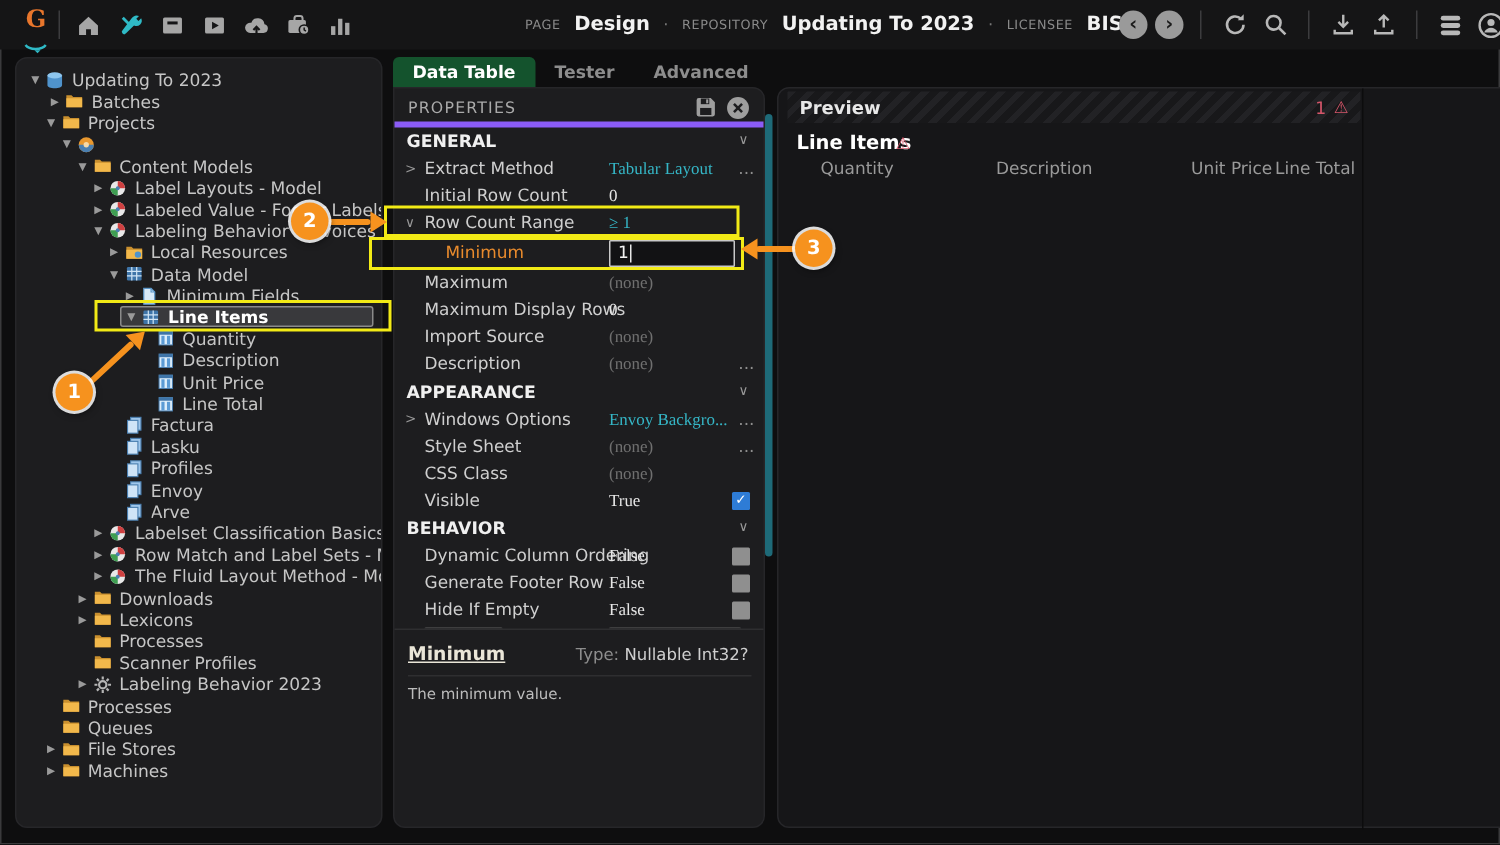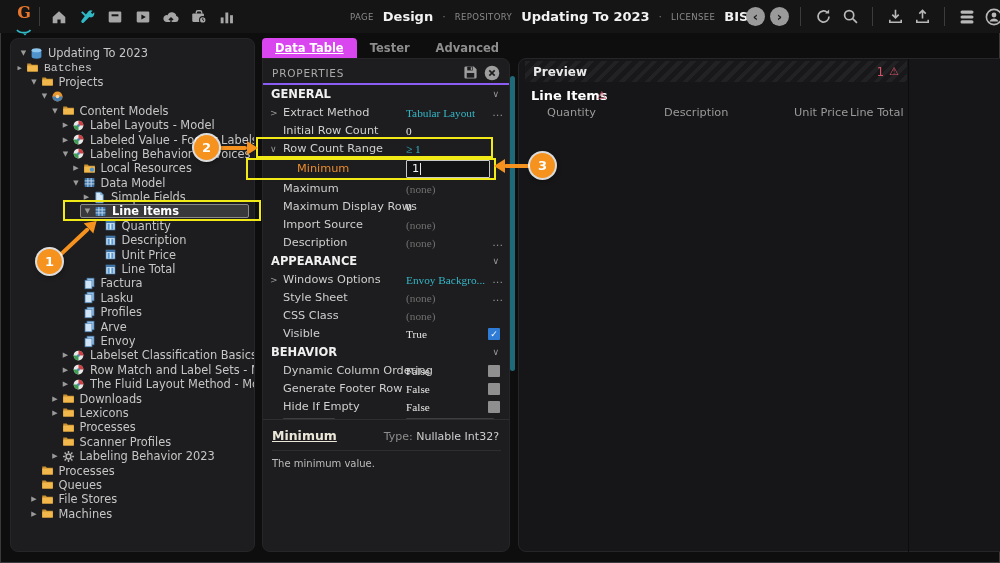--- a/index.html
+++ b/index.html
@@ -25,32 +25,32 @@
 
   
   .panel { position:absolute; background:#1d1d1f; border-radius:8px; border:1px solid #262629; }
   .tree-panel { left:10px; top:38px; width:245px; height:514px; padding-top:7px; overflow:hidden; }
   .mid-panel  { left:262px; top:58px; width:248px; height:494px; border-top-left-radius:0; }
   .preview-panel { left:518px; top:58px; width:526px; height:494px; background:#161618; }
 
   
   .tabs { position:absolute; left:262px; top:38px; height:20px; display:flex; }
   .tab { padding:0 13px; font-size:11.5px; font-weight:bold; color:#8d8d8d; line-height:21px; }
-  .tab.active { background:#d946ef; color:#fff; border-radius:4px 4px 0 0;text-decoration:underline; }
+  .tab.active { background:#14532d; color:#fff; border-radius:4px 4px 0 0; }
 
   
   .tree-row { position:relative; height:14.4px; display:flex; align-items:center; font-size:11.4px; color:#c6c6c6; white-space:nowrap; }
   .row-inner { display:flex; align-items:center; height:14px; flex:1; margin-right:5px; border-radius:2px; }
   .tree-row.selected .row-inner { background:#39393c; border:1px solid #8a8a8a; color:#fff; font-weight:bold; }
   .t-arrow { width:13px; font-size:7px; color:#9a9a9a; text-align:center; flex:0 0 13px; }
   .t-icon { width:14px; height:13px; flex:0 0 14px; margin-right:4px; display:flex; align-items:center; }
   .t-label { overflow:hidden; text-overflow:ellipsis; }
 
   
-  .props-head { height:23px; margin-top:3px; padding:0 9px; display:flex; align-items:center; border-bottom:2px solid #8b5cf6; }
+  .props-head { height:23px; margin-top:3px; padding:0 9px; display:flex; align-items:center; border-bottom:4px solid #8b5cf6; }
   .props-title { font-size:10.5px; letter-spacing:.8px; color:#aaaaaa; flex:1; }
   .ph-btn { margin-left:6px; display:flex; align-items:center; }
   .prop-grid { position:relative; height:334px; overflow:hidden; }
   .sec-row { position:relative; height:19px; line-height:19px; padding-left:8px; font-size:11.5px; font-weight:bold; color:#f0f0f0; }
   .sec-chev { position:absolute; right:10px; top:0; color:#9a9a9a; font-size:9px; font-weight:normal; }
   .p-row { position:relative; height:18px; line-height:18px; font-size:11.3px; }
   .p-row.editor-row { height:22px; line-height:22px; }
   .p-exp { position:absolute; left:7px; width:12px; color:#9a9a9a; font-size:9px; }
   .p-label { position:absolute; left:20px; color:#cfcfcf; }
   .p-label.ind { left:34px; }
@@ -230,21 +230,21 @@
           <span class="t-arrow">▼</span>
           <span class="t-icon">
             <svg width="13" height="13" viewBox="0 0 16 16">
               <path d="M2 4v8c0 1.4 2.7 2.5 6 2.5s6-1.1 6-2.5V4z" fill="#4f93cc"></path>
               <ellipse cx="8" cy="4" rx="6" ry="2.5" fill="#8ec6ee"></ellipse>
             </svg>
           </span>
           <span class="t-label">Updating To 2023</span>
         </div>
       </div>
-      <div class="tree-row" style="padding-left: 2px; font-family: Liberation Mono, monospace;">
+      <div class="tree-row" style="padding-left: 19px;">
         <div class="row-inner">
           <span class="t-arrow">▶</span>
           <span class="t-icon">
             <svg width="13" height="13" viewBox="0 0 16 16">
               <path d="M1.5 3h4.2L7.2 4.6h7.3V13H1.5z" fill="#c98f2e"></path>
               <path d="M1.5 5.6h13V13h-13z" fill="#f2b84b"></path>
             </svg>
           </span>
           <span class="t-label">Batches</span>
         </div>
@@ -354,21 +354,21 @@
       </div>
       <div class="tree-row" style="padding-left: 69px;">
         <div class="row-inner">
           <span class="t-arrow">▶</span>
           <span class="t-icon">
             <svg width="13" height="13" viewBox="0 0 16 16">
               <path d="M3.5 1.5h6l3 3v10h-9z" fill="#d7e9f8" stroke="#5b96c8" stroke-width="1"></path>
               <path d="M9.5 1.5v3h3" fill="none" stroke="#5b96c8" stroke-width="1"></path>
             </svg>
           </span>
-          <span class="t-label">Simple Fields</span>
+          <span class="t-label">Minimum Fields</span>
         </div>
       </div>
       <div class="tree-row selected" style="padding-left: 69px;">
         <div class="row-inner">
           <span class="t-arrow">▼</span>
           <span class="t-icon">
             <svg width="13" height="13" viewBox="0 0 16 16">
               <rect x="2" y="2.5" width="12" height="11" rx="1" fill="#3e74a8"></rect>
               <path d="M2 6h12M2 9.7h12M6 2.5v11M10 2.5v11" stroke="#cfe4f5" stroke-width="1" fill="none"></path>
             </svg>
@@ -470,33 +470,33 @@
       </div>
       <div class="tree-row" style="padding-left: 58.5px;">
         <div class="row-inner">
           <span class="t-arrow"></span>
           <span class="t-icon">
             <svg width="13" height="13" viewBox="0 0 16 16">
               <rect x="5" y="1.5" width="8.5" height="10.5" fill="#9fc7ec" stroke="#4a7fb0" stroke-width="0.9"></rect>
               <rect x="2.5" y="4" width="8.5" height="10.5" fill="#cfe4f7" stroke="#4a7fb0" stroke-width="0.9"></rect>
             </svg>
           </span>
-          <span class="t-label">Arve</span>
+          <span class="t-label">Envoy</span>
         </div>
       </div>
       <div class="tree-row" style="padding-left: 58.5px;">
         <div class="row-inner">
           <span class="t-arrow"></span>
           <span class="t-icon">
             <svg width="13" height="13" viewBox="0 0 16 16">
               <rect x="5" y="1.5" width="8.5" height="10.5" fill="#9fc7ec" stroke="#4a7fb0" stroke-width="0.9"></rect>
               <rect x="2.5" y="4" width="8.5" height="10.5" fill="#cfe4f7" stroke="#4a7fb0" stroke-width="0.9"></rect>
             </svg>
           </span>
-          <span class="t-label">Envoy</span>
+          <span class="t-label">Arve</span>
         </div>
       </div>
       <div class="tree-row" style="padding-left: 48px;">
         <div class="row-inner">
           <span class="t-arrow">▶</span>
           <span class="t-icon">
             <svg width="13" height="13" viewBox="0 0 16 16">
               <circle cx="8" cy="8" r="6" fill="#e8e8e8"></circle>
               <path d="M8 2a6 6 0 0 1 6 6H8z" fill="#cf4040"></path>
               <path d="M8 14a6 6 0 0 1-6-6h6z" fill="#3f9e52"></path>

